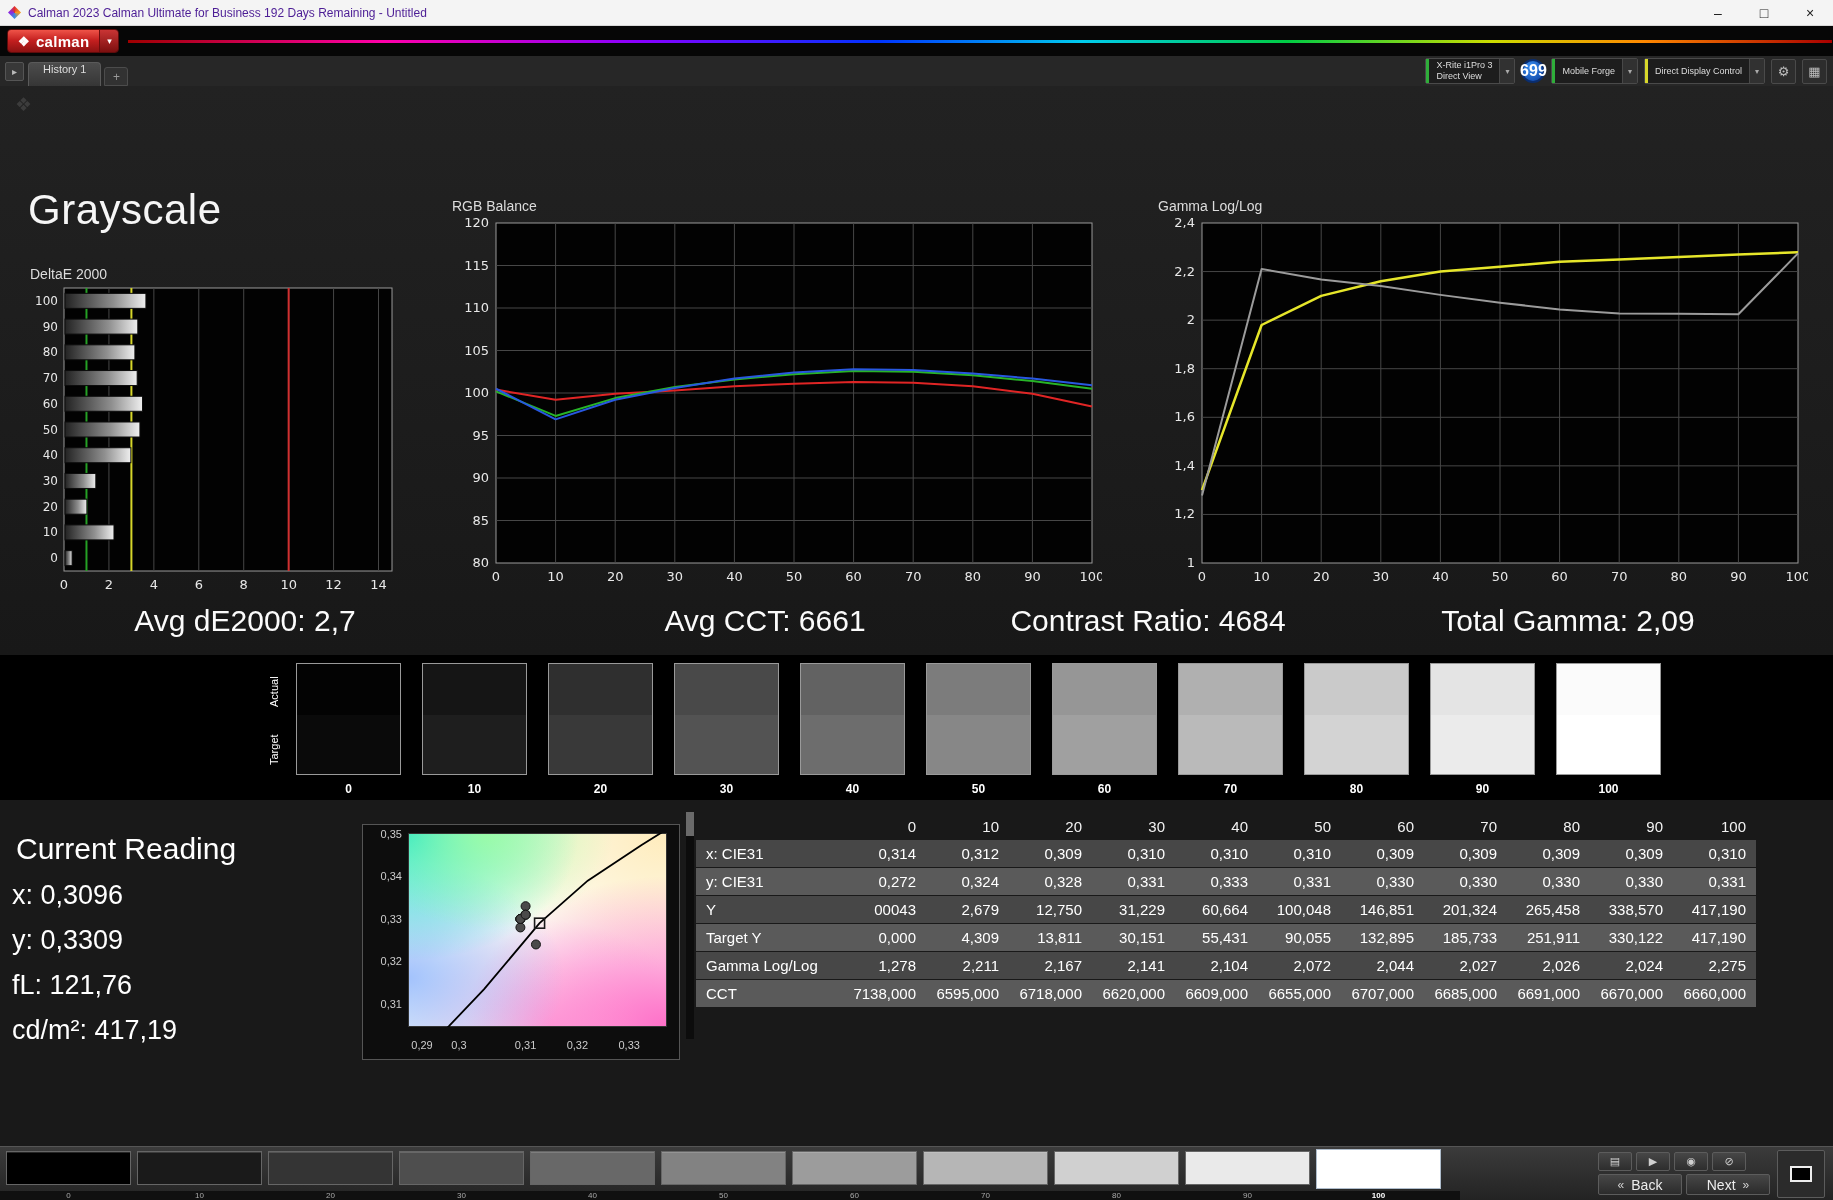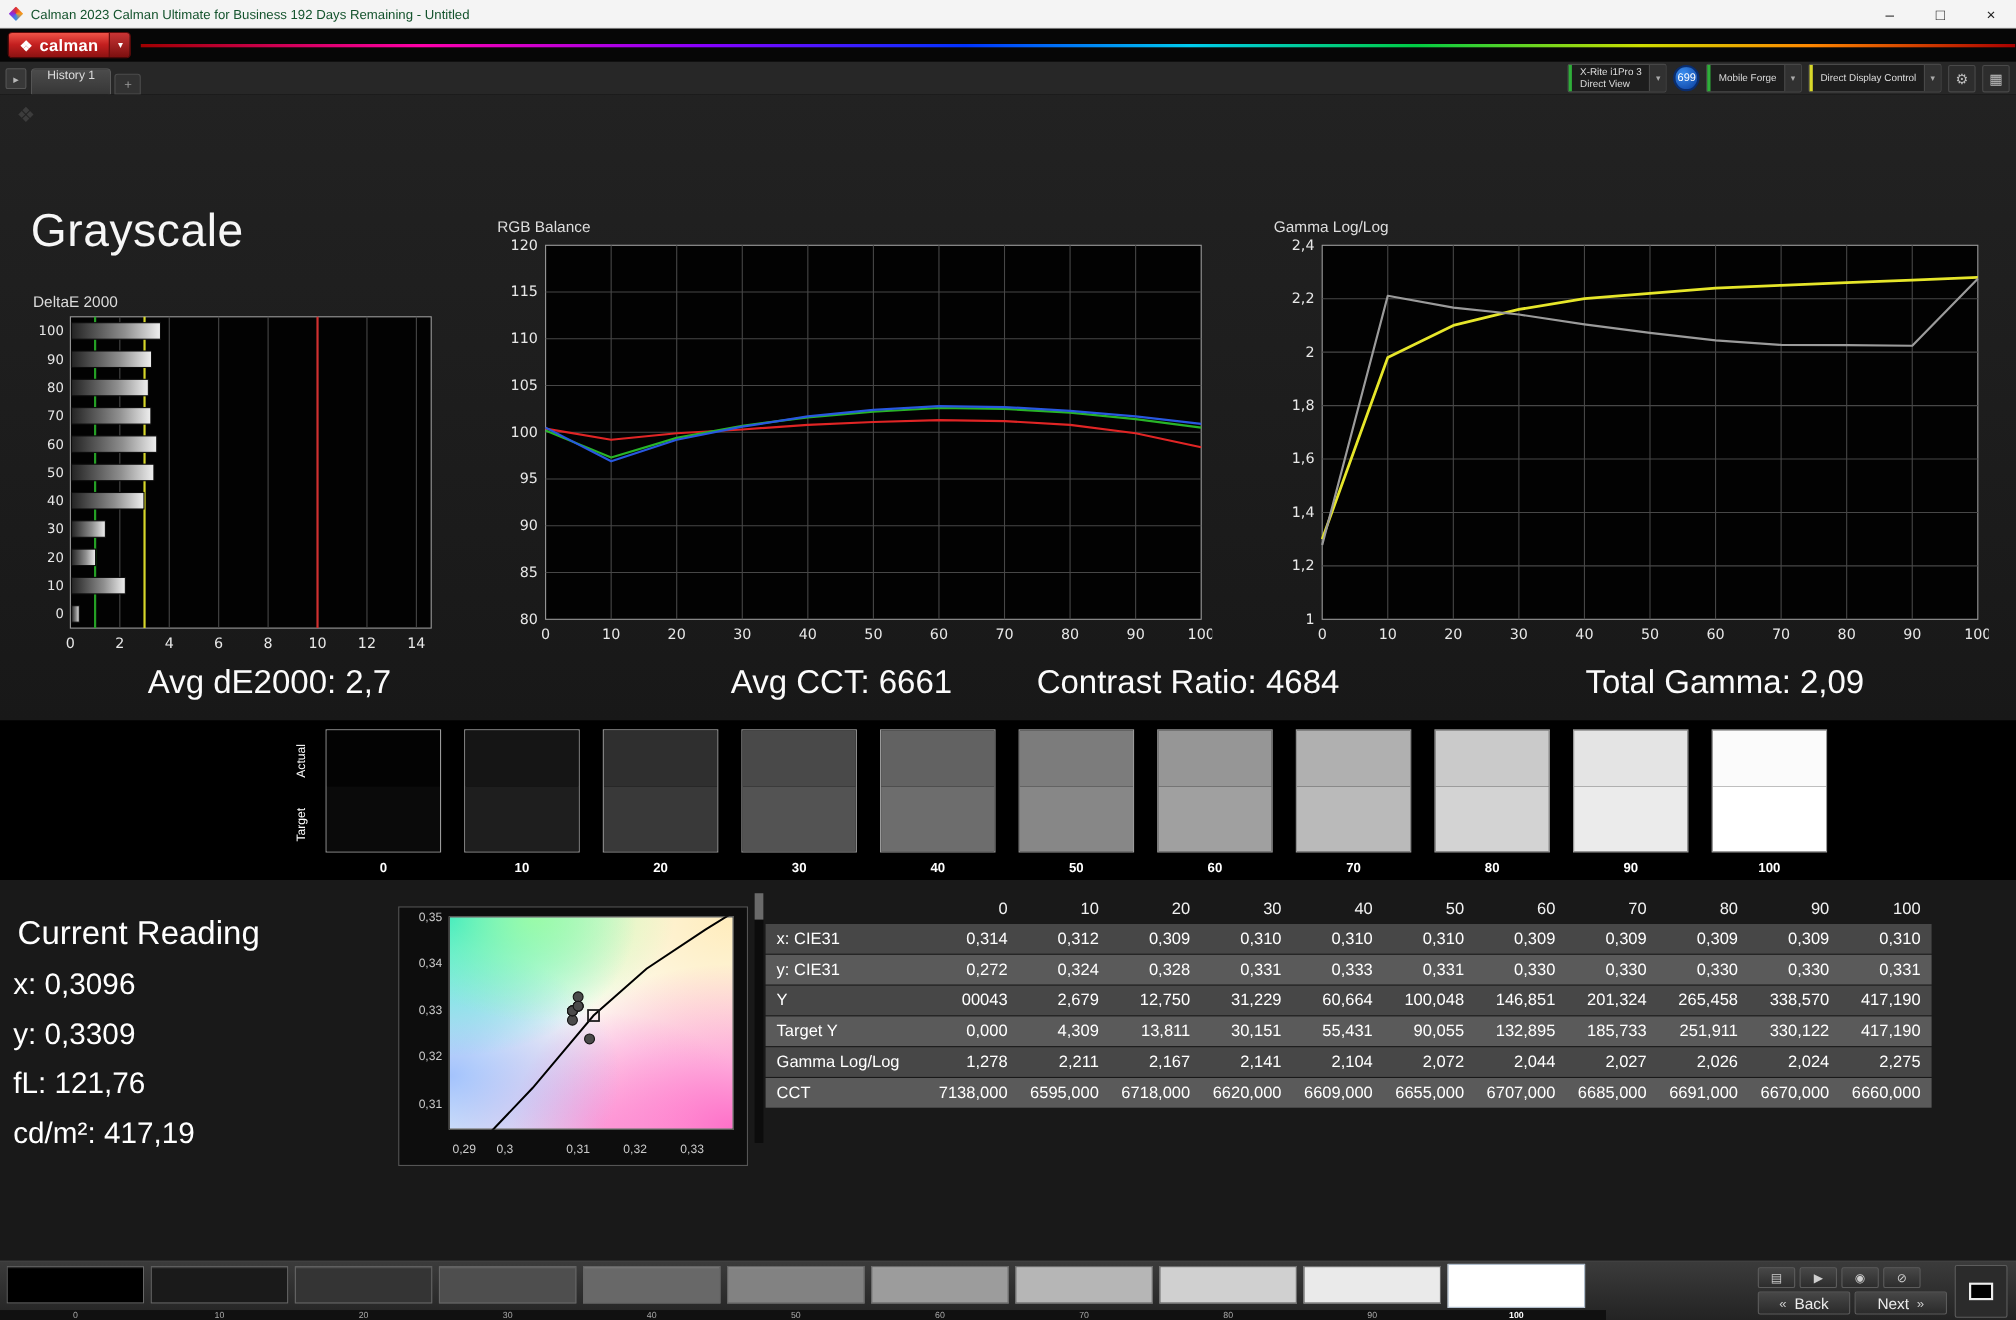--- a/index.html
+++ b/index.html
@@ -3,21 +3,21 @@
 <meta charset="utf-8">
 <style>
   *{box-sizing:border-box;margin:0;padding:0}
   html,body{width:1833px;height:1200px;background:#000;font-family:"Liberation Sans",sans-serif;overflow:hidden}
   #app{position:relative;width:1833px;height:1200px;background:#000}
   svg text{font-family:"DejaVu Sans","Liberation Sans",sans-serif}
 
   
   .titlebar{position:absolute;top:0;left:0;right:0;height:26px;background:#f4f4f4;border-bottom:1px solid #d8d8d8;display:flex;align-items:center}
   .app-icon{width:13px;height:13px;margin:0 7px 0 8px;background:conic-gradient(#e03030,#f59a1a,#3a8de0,#8a2be2,#e03030);clip-path:polygon(50% 0,100% 50%,50% 100%,0 50%)}
-  .title-text{font-size:12px;color:#14532d}
+  .title-text{font-size:12px;color:#4c1d95}
   .win-controls{margin-left:auto;display:flex;height:100%}
   .win-btn{width:46px;height:100%;display:flex;align-items:center;justify-content:center;font-size:14px;color:#222;cursor:default}
 
   
   .brandbar{position:absolute;top:26px;left:0;right:0;height:30px;background:#060606;display:flex;align-items:center}
   .logo{display:flex;height:24px;margin-left:7px;border-radius:4px;overflow:hidden;border:1px solid #5e0b0b}
   .logo-main{display:flex;align-items:center;gap:6px;padding:0 10px;background:linear-gradient(#ef5348 0%,#c31f1f 48%,#8d1212 100%);color:#fff;font-weight:700;font-size:15px;letter-spacing:.3px}
   .logo-glyph{font-size:13px}
   .logo-caret{width:19px;display:flex;align-items:center;justify-content:center;background:linear-gradient(#c93434,#7c0f0f);color:#fff;font-size:9px;border-left:1px solid #6c0d0d}
   .rainbow{flex:1;height:3px;margin:0 1px 0 9px;background:linear-gradient(90deg,#a00000 0%,#ff00aa 15%,#8800ff 30%,#0033ff 44%,#00ccee 56%,#00cc44 68%,#ccdd00 80%,#ff8800 89%,#aa0000 100%)}
@@ -27,21 +27,21 @@
   .tab-arrow{width:19px;height:19px;margin:0 4px 5px 5px;background:#383838;border:1px solid #555;color:#b9b9b9;font-size:10px;display:flex;align-items:center;justify-content:center;border-radius:2px}
   .tab{height:24px;padding:0 14px;background:linear-gradient(#4c4c4c,#363636);color:#ddd;font-size:11px;display:flex;align-items:flex-start;border:1px solid #5a5a5a;border-bottom:none;border-radius:4px 4px 0 0}
   .tab-add{height:19px;width:24px;margin:0 0 0 3px;background:#323232;border:1px solid #4c4c4c;color:#999;font-size:12px;display:flex;align-items:center;justify-content:center;border-radius:3px 3px 0 0}
   .toolbar-right{position:absolute;right:6px;top:58px;display:flex;align-items:center;gap:6px}
   .dd{height:26px;background:#1d1d1d;border:1px solid #4a4a4a;display:flex;align-items:stretch;color:#ddd;border-radius:2px}
   .dd .accent{width:3px}
   .accent.green{background:#2fae3a}
   .accent.yellow{background:#d8d82a}
   .dd .dd-text{display:flex;flex-direction:column;justify-content:center;padding:0 7px;font-size:9px;line-height:1.2;white-space:nowrap}
   .dd .caret{width:15px;display:flex;align-items:center;justify-content:center;background:#313131;color:#aaa;font-size:8px;border-left:1px solid #484848}
-  .badge{width:24px;height:24px;border-radius:50%;background:radial-gradient(circle at 35% 30%,#3a8ef0,#0a3d9d);color:#fff;font-size:10px;font-weight:400;display:flex;align-items:center;justify-content:center;border:2px solid #0a2d6e}
+  .badge{width:24px;height:24px;border-radius:50%;background:radial-gradient(circle at 35% 30%,#3a8ef0,#0a3d9d);color:#fff;font-size:16px;font-weight:700;display:flex;align-items:center;justify-content:center;border:2px solid #0a2d6e}
   .icon-btn{width:25px;height:25px;background:#2d2d2d;border:1px solid #4a4a4a;color:#bdbdbd;font-size:13px;display:flex;align-items:center;justify-content:center;border-radius:2px}
 
   
   .main-bg{position:absolute;top:86px;left:0;width:1833px;height:569px;background:linear-gradient(180deg,#222 0%,#181818 100%)}
   .strip{position:absolute;top:655px;left:0;width:1833px;height:145px;background:#000}
   .bottom-bg{position:absolute;top:800px;left:0;width:1833px;height:346px;background:#191919}
 
   .watermark{position:absolute;left:15px;top:93px;color:#3c3c3c;font-size:19px}
   .page-title{position:absolute;left:28px;top:186px;color:#f6f6f6;font-size:42px;font-weight:400;letter-spacing:.5px}
 
@@ -312,21 +312,21 @@
         <line x1="580.4" y1="6" x2="580.4" y2="346" stroke="#474747"></line>
         <text x="580.4" y="364" fill="#e8e8e8" font-size="13" text-anchor="middle">90</text>
         <text x="640" y="364" fill="#e8e8e8" font-size="13" text-anchor="middle">100</text>
         <polyline points="44,273.1428571428571 103.6,107.99999999999997 163.2,78.85714285714283 222.79999999999998,64.28571428571422 282.4,54.5714285714285 342,49.71428571428561 401.59999999999997,44.857142857142776 461.2,42.42857142857139 520.8,40.00000000000006 580.4,37.571428571428555 640,35.14285714285717" fill="none" stroke="#e6e62a" stroke-width="2.5" stroke-linejoin="round"></polyline>
         <polyline points="44,278.48571428571427 103.6,51.89999999999998 163.2,62.58571428571429 222.79999999999998,68.89999999999998 282.4,77.88571428571424 342,85.65714285714284 401.59999999999997,92.45714285714283 461.2,96.58571428571423 520.8,96.82857142857145 580.4,97.31428571428569 640,36.35714285714289" fill="none" stroke="#9b9b9b" stroke-width="2" stroke-linejoin="round"></polyline>
       </svg>
   </div>
 
   <div class="stat" style="left:245px">Avg dE2000: 2,7</div>
   <div class="stat" style="left:765px">Avg CCT: 6661</div>
-  <div class="stat" style="left:1080px">Contrast Ratio: 4684</div>
+  <div class="stat" style="left:1148px">Contrast Ratio: 4684</div>
   <div class="stat" style="left:1568px">Total Gamma: 2,09</div>
 
   <div class="vlabel" style="top:666px">Actual</div>
   <div class="vlabel" style="top:724px">Target</div>
   <div class="gray-row" id="gray-swatches">
       <div class="gsw">
         <div class="gsw-box">
           <div class="gsw-top" style="background: rgb(3, 3, 3);"></div>
           <div class="gsw-bot" style="background: rgb(10, 10, 10);"></div>
         </div>

